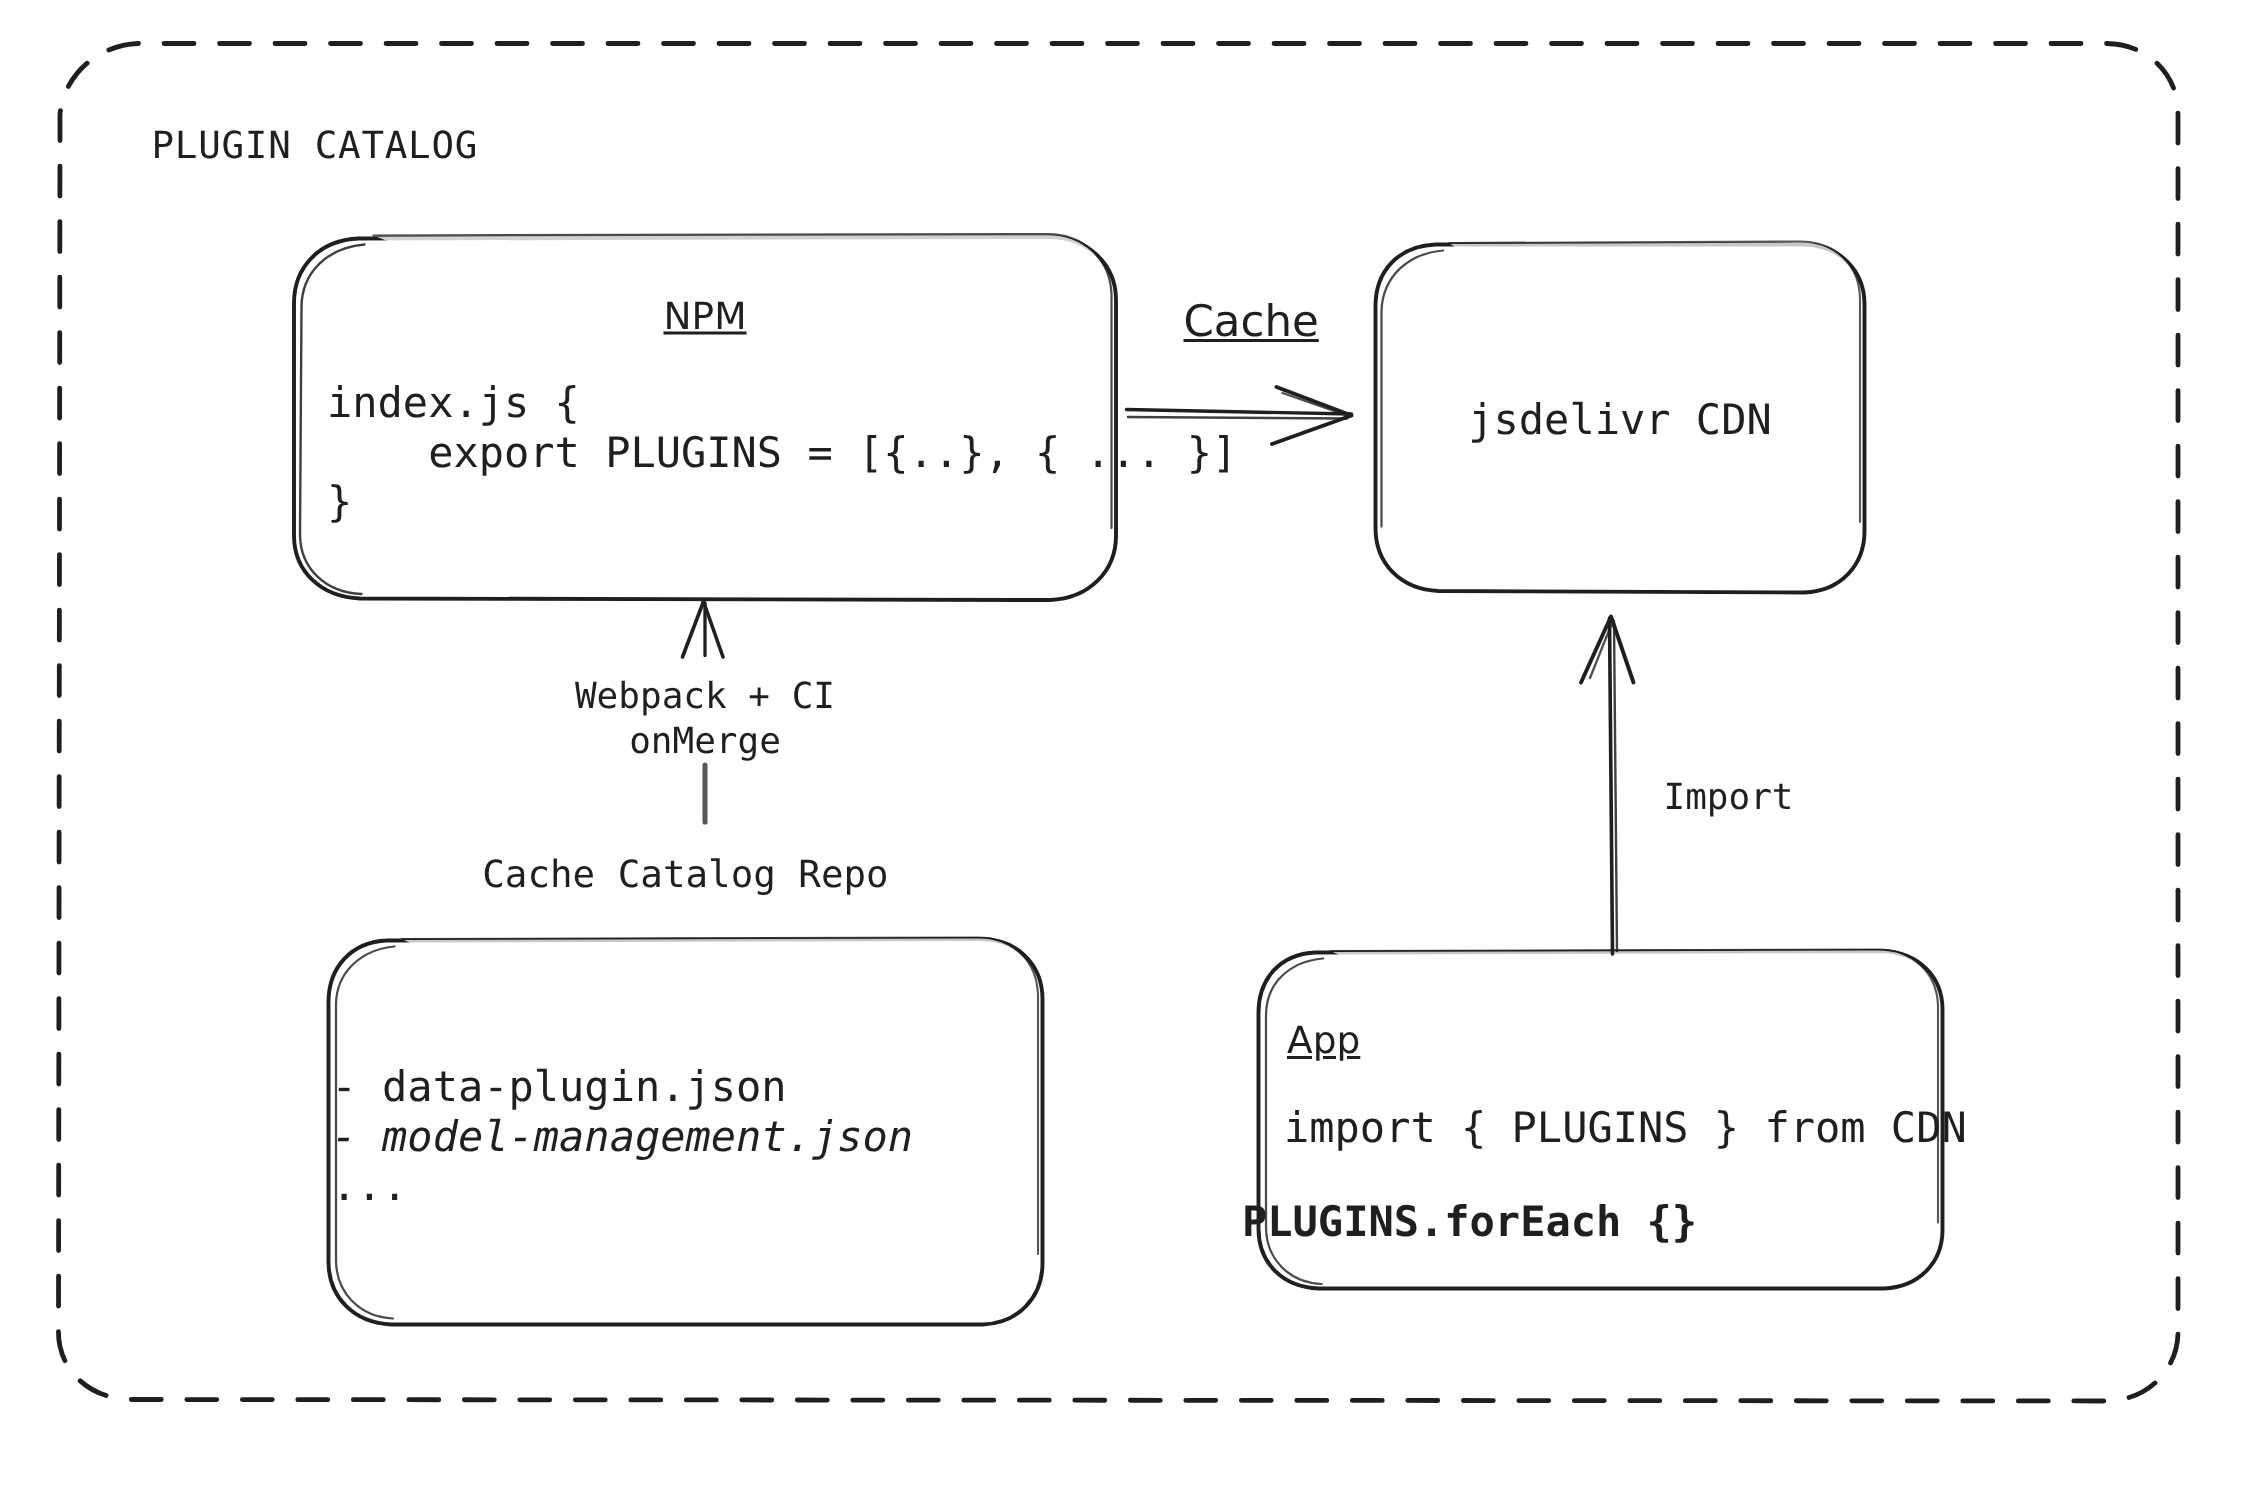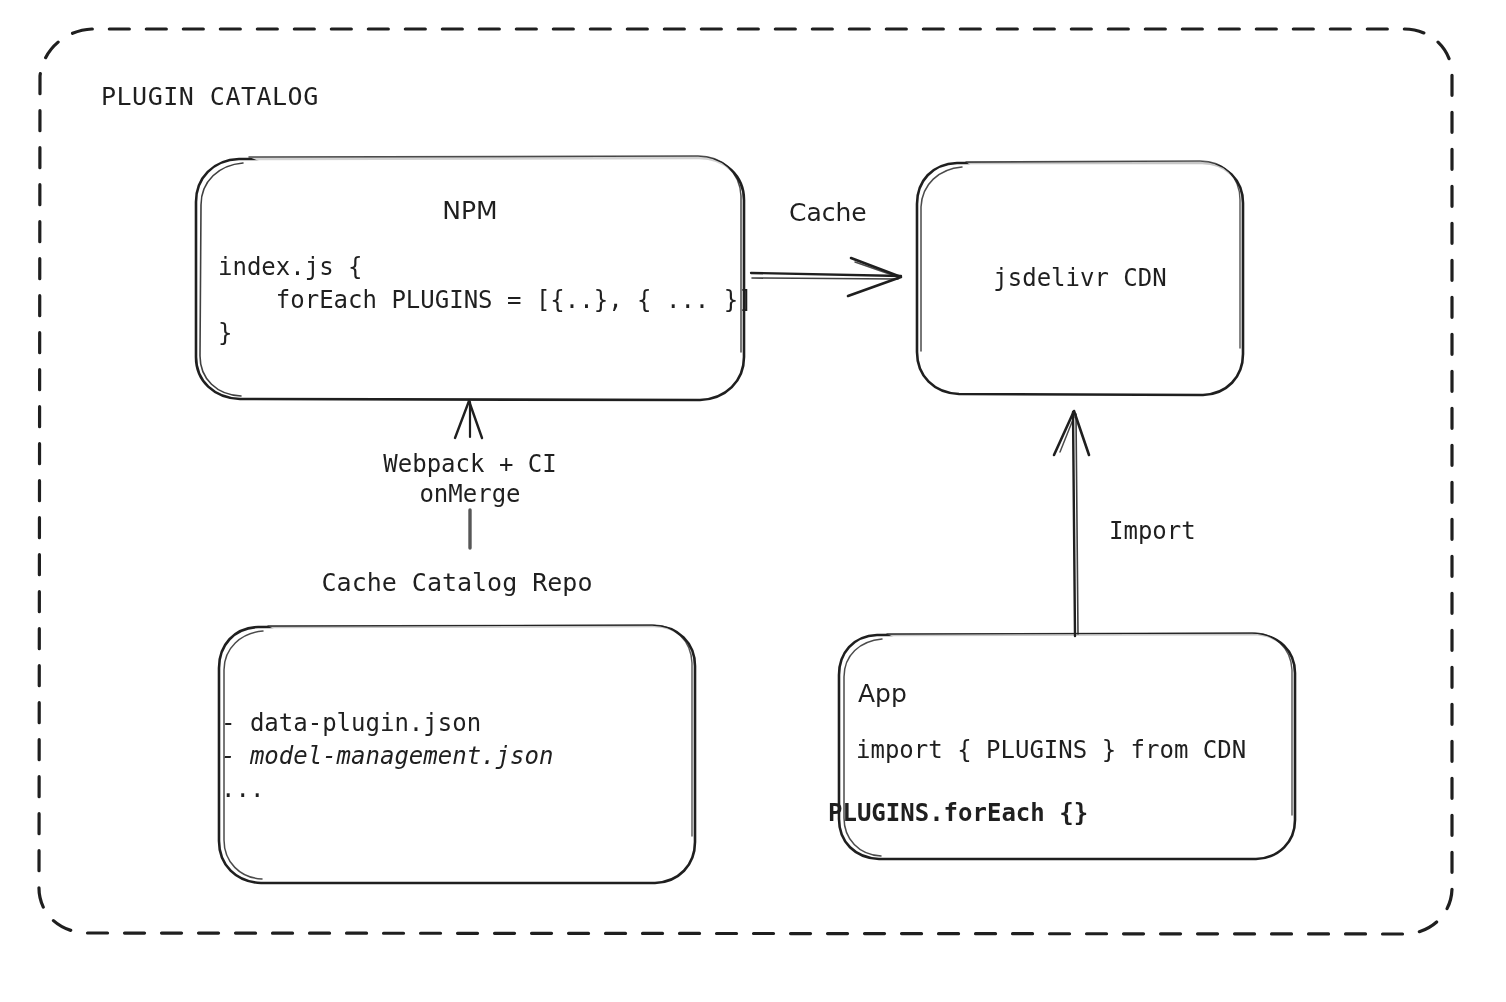--- a/index.html
+++ b/index.html
@@ -30,36 +30,37 @@
     position: absolute;
     white-space: pre;
     color: #1f1f1f;
     line-height: 1.0;
   }
   .mono {
     font-family: "DejaVu Sans Mono", monospace;
   }
   .sans {
     font-family: "DejaVu Sans", sans-serif;
+    text-decoration: underline;
   }
   .container-title {
     font-size: 25px;
     letter-spacing: 0.5px;
   }
   .box-title-sans {
     font-size: 25px;
   }
   .code-line {
-    font-size: 24px;
+    font-size: 28px;
   }
   .edge-label {
     font-size: 24px;
   }
   .edge-label-sans {
-    font-size: 25px;
+    font-size: 29px;
   }
   .group-label {
     font-size: 25px;
   }
   .center {
     text-align: center;
   }
 </style>
 </head>
 <body>
@@ -177,21 +178,21 @@
       <path d="M 1060 452 L 1074 417" stroke-width="1.5" opacity="0.8"></path>
     </g>
   </svg>
 
   <div class="txt mono container-title" style="left:101px; top:84px;">PLUGIN CATALOG</div>
 
   <div class="txt sans box-title-sans center" style="left:196px; top:198px; width:548px;">NPM</div>
 
   <div class="txt mono code-line" style="left:218px; top:255px;">index.js {</div>
 
-  <div class="txt mono code-line" style="left:218px; top:288px;">    forEach PLUGINS = [{..}, { ... }]</div>
+  <div class="txt mono code-line" style="left:218px; top:288px;">    export PLUGINS = [{..}, { ... }]</div>
 
   <div class="txt mono code-line" style="left:218px; top:321px;">}</div>
 
   <div class="txt mono code-line center" style="left:917px; top:266px; width:326px;">jsdelivr CDN</div>
 
   <div class="txt sans edge-label-sans" style="left:789px; top:200px;">Cache</div>
 
   <div class="txt mono edge-label center" style="left:320px; top:452px; width:300px;">Webpack + CI</div>
 
   <div class="txt mono edge-label center" style="left:320px; top:482px; width:300px;">onMerge</div>

